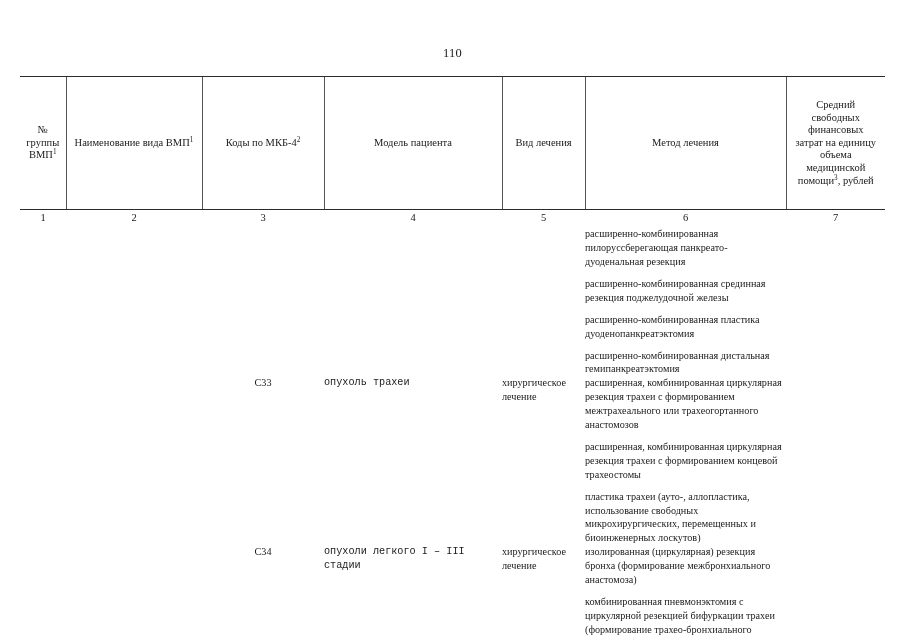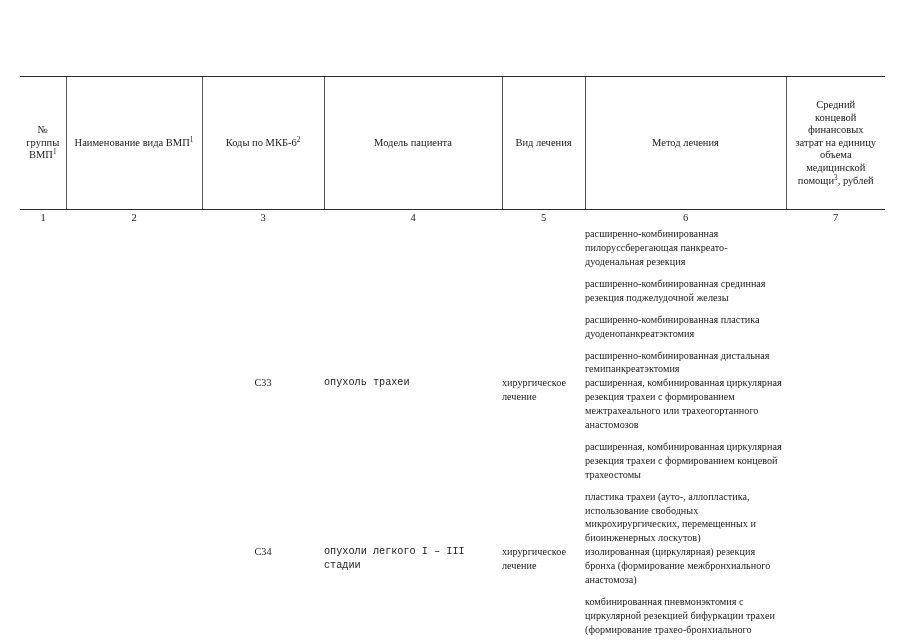--- a/index.html
+++ b/index.html
@@ -102,20 +102,21 @@
     line-height: 0;
   }
 
   .nowrap { white-space: nowrap; }
 </style>
 </head>
 <body>
 
 <div class="page">
 
+  <div class="page-number">110</div>
 
   <table class="doc-table">
     <colgroup>
       <col class="c1">
         <col class="c2">
         <col class="c3">
         <col class="c4">
       <col class="c5">
         <col class="c6">
         <col class="c7">
@@ -128,38 +129,38 @@
           <span>№</span><br>
           <span>группы</span><br>
           <span class="nowrap"><span>ВМП</span><sup>1</sup></span>
         </th>
 
         <th>
           <span class="nowrap"><span>Наименование вида ВМП</span><sup>1</sup></span>
         </th>
 
         <th>
-          <span class="nowrap"><span>Коды по МКБ-6</span><sup>2</sup></span>
+          <span class="nowrap"><span>Коды по МКБ-4</span><sup>2</sup></span>
         </th>
 
         <th>
           <span>Модель пациента</span>
         </th>
 
         <th>
           <span>Вид лечения</span>
         </th>
 
         <th>
           <span>Метод лечения</span>
         </th>
 
         <th>
           <span>Средний</span><br>
-          <span>концевой</span><br>
+          <span>свободных</span><br>
           <span>финансовых</span><br>
           <span>затрат на единицу</span><br>
           <span>объема</span><br>
           <span>медицинской</span><br>
           <span class="nowrap"><span>помощи</span><sup>3</sup><span>, рублей</span></span>
         </th>
       </tr>
 
       <tr class="numbering-row">
         <td>1</td>

